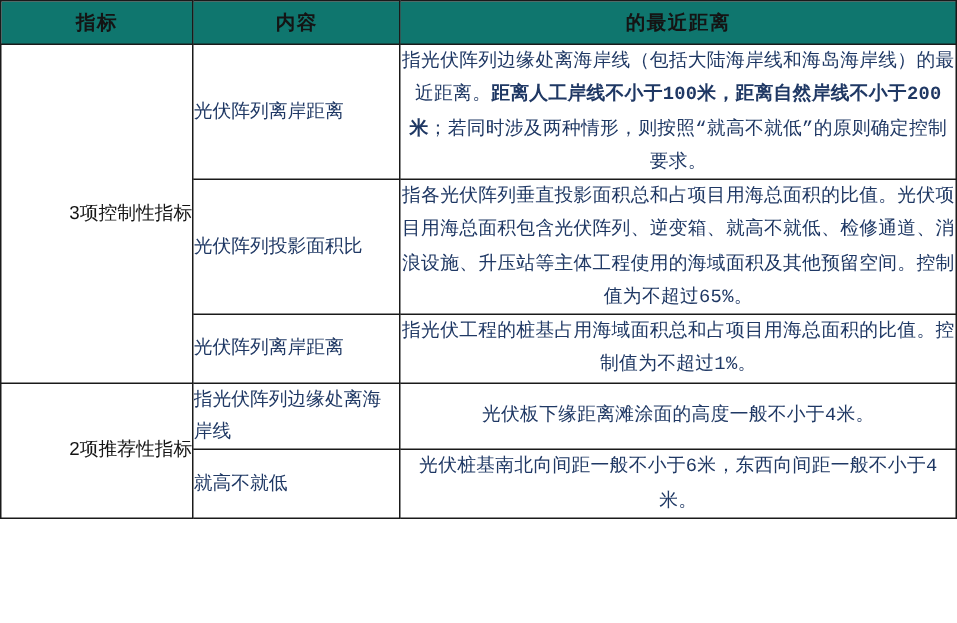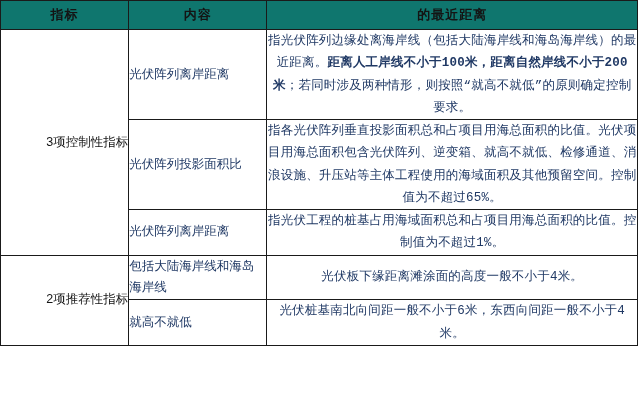--- a/index.html
+++ b/index.html
@@ -86,21 +86,21 @@
       <tr>
         <td class="item-cell">光伏阵列投影面积比</td>
         <td class="req-cell"><span>指各光伏阵列垂直投影面积总和占项目用海总面积的比值。光伏项目用海总面积包含光伏阵列、逆变箱、就高不就低、检修通道、消浪设施、升压站等主体工程使用的海域面积及其他预留空间。控制值为不超过65%。</span></td>
       </tr>
       <tr>
         <td class="item-cell">光伏阵列离岸距离</td>
         <td class="req-cell"><span>指光伏工程的桩基占用海域面积总和占项目用海总面积的比值。控制值为不超过1%。</span></td>
       </tr>
       <tr>
         <td class="cat-cell" rowspan="2">2项推荐性指标</td>
-        <td class="item-cell">包括大陆海岸线和海岛海岸线</td>
+        <td class="item-cell">指光伏阵列边缘处离海岸线</td>
         <td class="req-cell"><span>光伏板下缘距离滩涂面的高度一般不小于4米。</span></td>
       </tr>
       <tr>
         <td class="item-cell">就高不就低</td>
         <td class="req-cell"><span>光伏桩基南北向间距一般不小于6米，东西向间距一般不小于4米。</span></td>
       </tr>
     </tbody>
 </table>
 
 </body></html>

